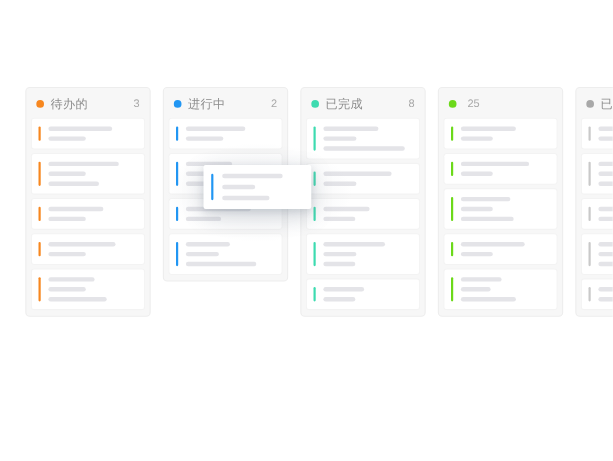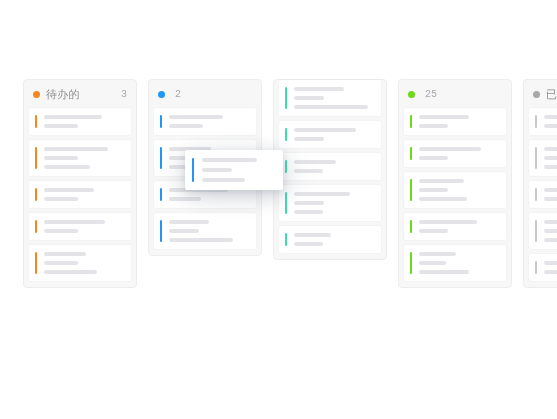--- a/index.html
+++ b/index.html
@@ -25,21 +25,20 @@
   }
 
   .column {
     width: 114px;
     background: #f7f7f7;
     border: 1px solid #ededed;
     border-radius: 4px;
     box-sizing: border-box;
     padding: 0 0 6px 0;
     flex: 0 0 auto;
-    font-family: Liberation Mono, monospace;
   }
 
   .col-header {
     display: flex;
     align-items: center;
     height: 28px;
     padding: 0 9px 0 9px;
     box-sizing: border-box;
   }
 
@@ -181,20 +180,21 @@
             <div class="sk" style="width: 52%; background: rgb(228, 228, 232);"></div>
             <div class="sk" style="width: 42%; background: rgb(228, 228, 232);"></div>
             <div class="sk" style="width: 66%; background: rgb(228, 228, 232);"></div>
           </div>
         </div>
       </div>
     </div>
     <div class="column">
       <div class="col-header">
         <span class="dot" style="background: rgb(33, 150, 243);"></span>
+        <span class="col-title">进行中</span>
         <span class="col-count">2</span>
       </div>
       <div class="cards">
         <div class="card">
           <div class="card-bar" style="background: rgb(33, 150, 243);"></div>
           <div class="card-lines">
             <div class="sk" style="width: 68%; background: rgb(228, 228, 232);"></div>
             <div class="sk" style="width: 42%; background: rgb(228, 228, 232);"></div>
           </div>
         </div>
@@ -217,20 +217,25 @@
           <div class="card-bar" style="background: rgb(33, 150, 243);"></div>
           <div class="card-lines">
             <div class="sk" style="width: 50%; background: rgb(228, 228, 232);"></div>
             <div class="sk" style="width: 38%; background: rgb(228, 228, 232);"></div>
             <div class="sk" style="width: 80%; background: rgb(228, 228, 232);"></div>
           </div>
         </div>
       </div>
     </div>
     <div class="column">
+      <div class="col-header">
+        <span class="dot" style="background: rgb(61, 219, 176);"></span>
+        <span class="col-title">已完成</span>
+        <span class="col-count">8</span>
+      </div>
       <div class="cards">
         <div class="card">
           <div class="card-bar" style="background: rgb(61, 219, 176);"></div>
           <div class="card-lines">
             <div class="sk" style="width: 62%; background: rgb(228, 228, 232);"></div>
             <div class="sk" style="width: 38%; background: rgb(228, 228, 232);"></div>
             <div class="sk" style="width: 92%; background: rgb(228, 228, 232);"></div>
           </div>
         </div>
         <div class="card">

